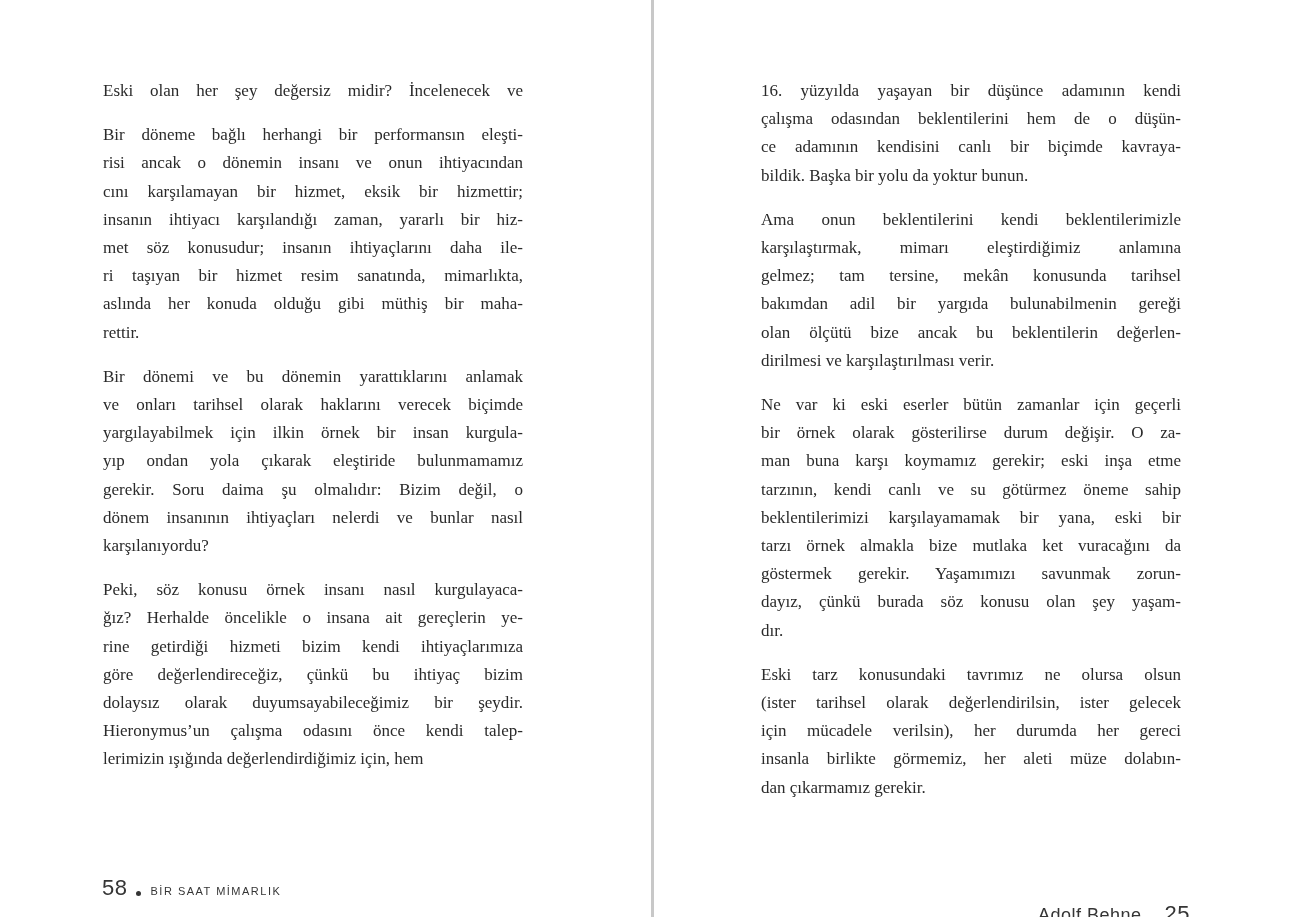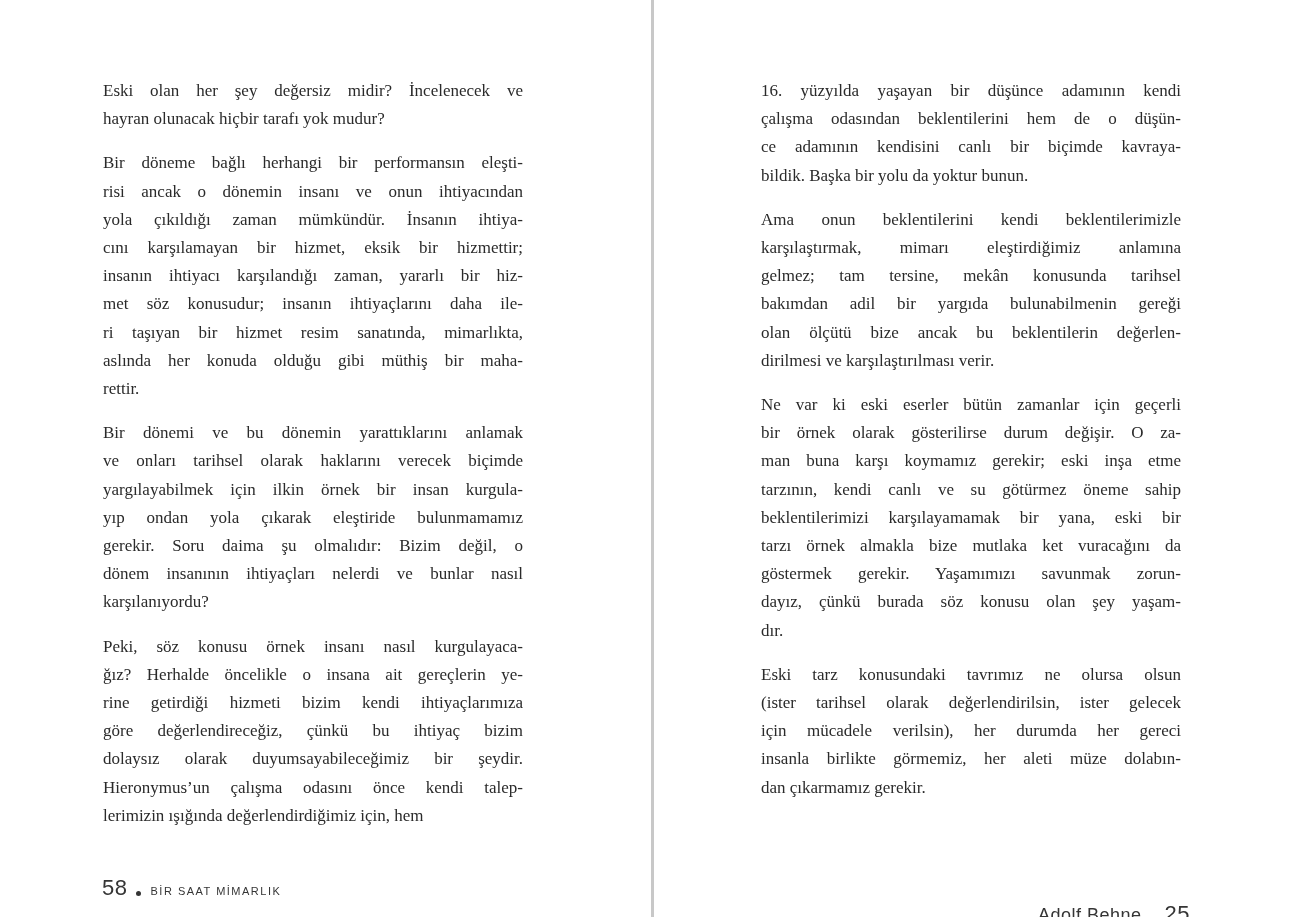--- a/index.html
+++ b/index.html
@@ -69,26 +69,24 @@
   }
 </style>
 </head>
 <body>
 
 <div>
 
   <div class="text-block left" id="left-text">
       <div class="para">
         <div class="bline">Eski olan her şey değersiz midir? İncelenecek ve</div>
-        <div class="bline pl">hayran olunacak hiçbir tarafı yok mudur?</div>
       </div>
       <div class="para">
         <div class="bline">Bir döneme bağlı herhangi bir performansın eleşti-</div>
         <div class="bline">risi ancak o dönemin insanı ve onun ihtiyacından</div>
-        <div class="bline">yola çıkıldığı zaman mümkündür. İnsanın ihtiya-</div>
         <div class="bline">cını karşılamayan bir hizmet, eksik bir hizmettir;</div>
         <div class="bline">insanın ihtiyacı karşılandığı zaman, yararlı bir hiz-</div>
         <div class="bline">met söz konusudur; insanın ihtiyaçlarını daha ile-</div>
         <div class="bline">ri taşıyan bir hizmet resim sanatında, mimarlıkta,</div>
         <div class="bline">aslında her konuda olduğu gibi müthiş bir maha-</div>
         <div class="bline pl">rettir.</div>
       </div>
       <div class="para">
         <div class="bline">Bir dönemi ve bu dönemin yarattıklarını anlamak</div>
         <div class="bline">ve onları tarihsel olarak haklarını verecek biçimde</div>

